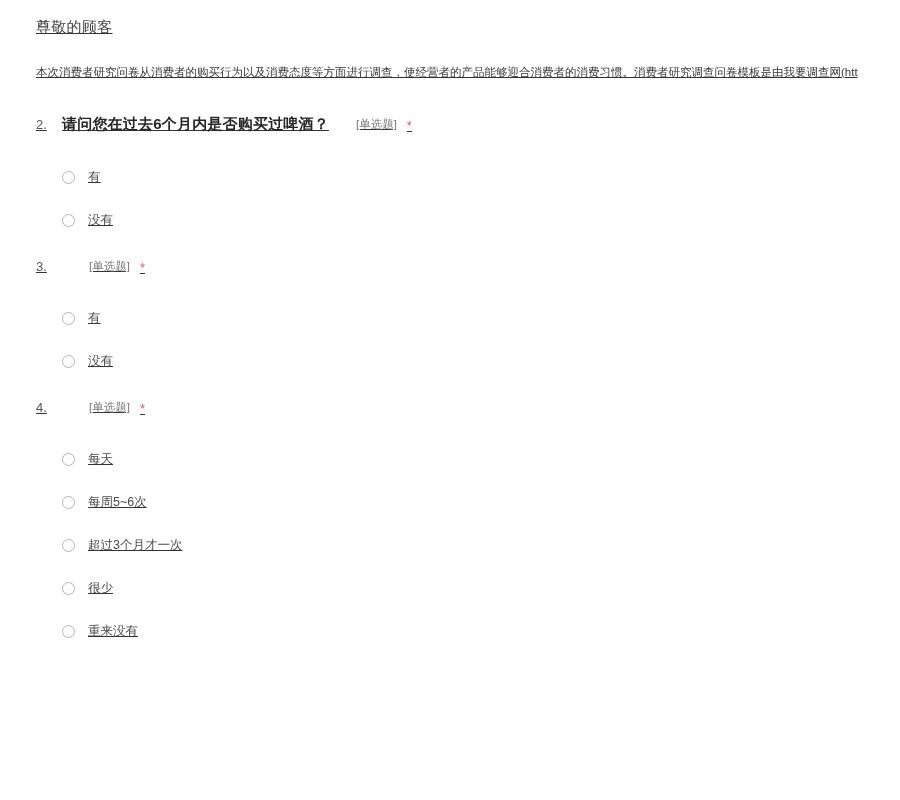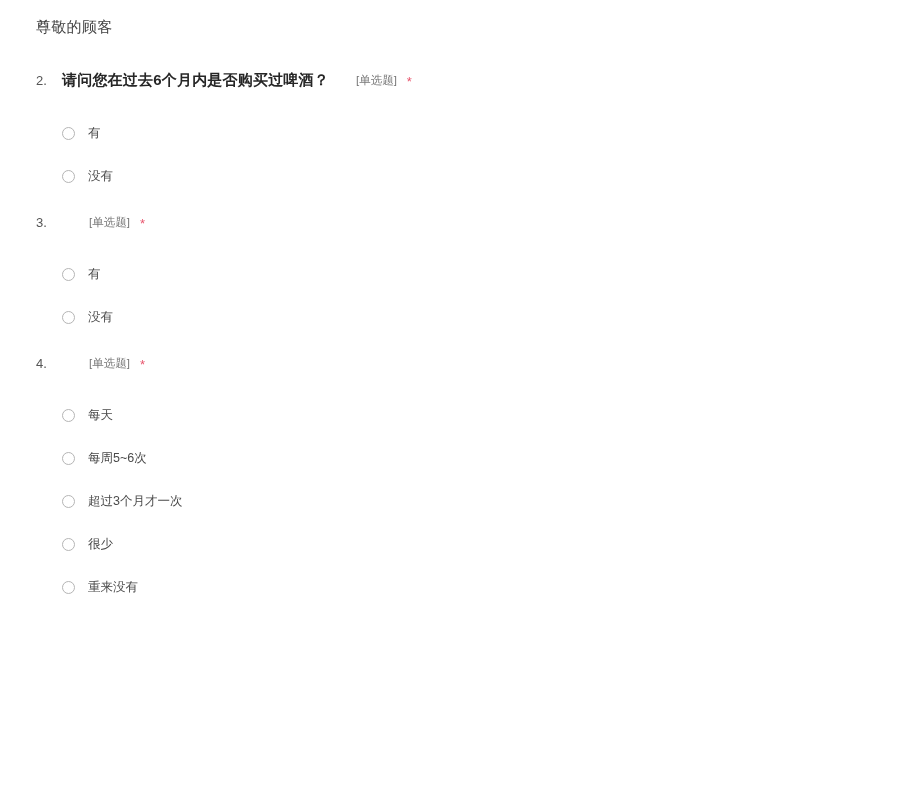--- a/index.html
+++ b/index.html
@@ -12,20 +12,21 @@
     height: 800px;
     font-family: "Liberation Sans", "DejaVu Sans", sans-serif;
     color: #333333;
     overflow: hidden;
     position: relative;
   }
   .page {
     width: 900px;
     box-sizing: border-box;
     padding: 18px 0 0 0;
+    text-decoration: underline;
   }
   .survey-title {
     font-size: 15px;
     color: #444444;
     font-weight: 400;
     margin: 0 0 0 36px;
     padding: 0;
     letter-spacing: 0.3px;
   }
   .survey-intro {
@@ -102,20 +103,21 @@
   .q-gap-1 { margin-bottom: 22px; }
   .q-gap-2 { margin-bottom: 22px; }
 </style>
 </head>
 <body>
 
 <div class="page">
 
   <h1 class="survey-title">尊敬的顾客</h1>
 
+  <p class="survey-intro">本次消费者研究问卷从消费者的购买行为以及消费态度等方面进行调查，使经营者的产品能够迎合消费者的消费习惯。消费者研究调查问卷模板是由我要调查网(htt</p>
 
   <div class="questions">
 
     <div class="question q-gap-1">
       <div class="q-head">
         <span class="q-num">2.</span>
         <span class="q-title">请问您在过去6个月内是否购买过啤酒？</span>
         <span class="q-type">[单选题]</span>
         <span class="q-required">*</span>
       </div>

